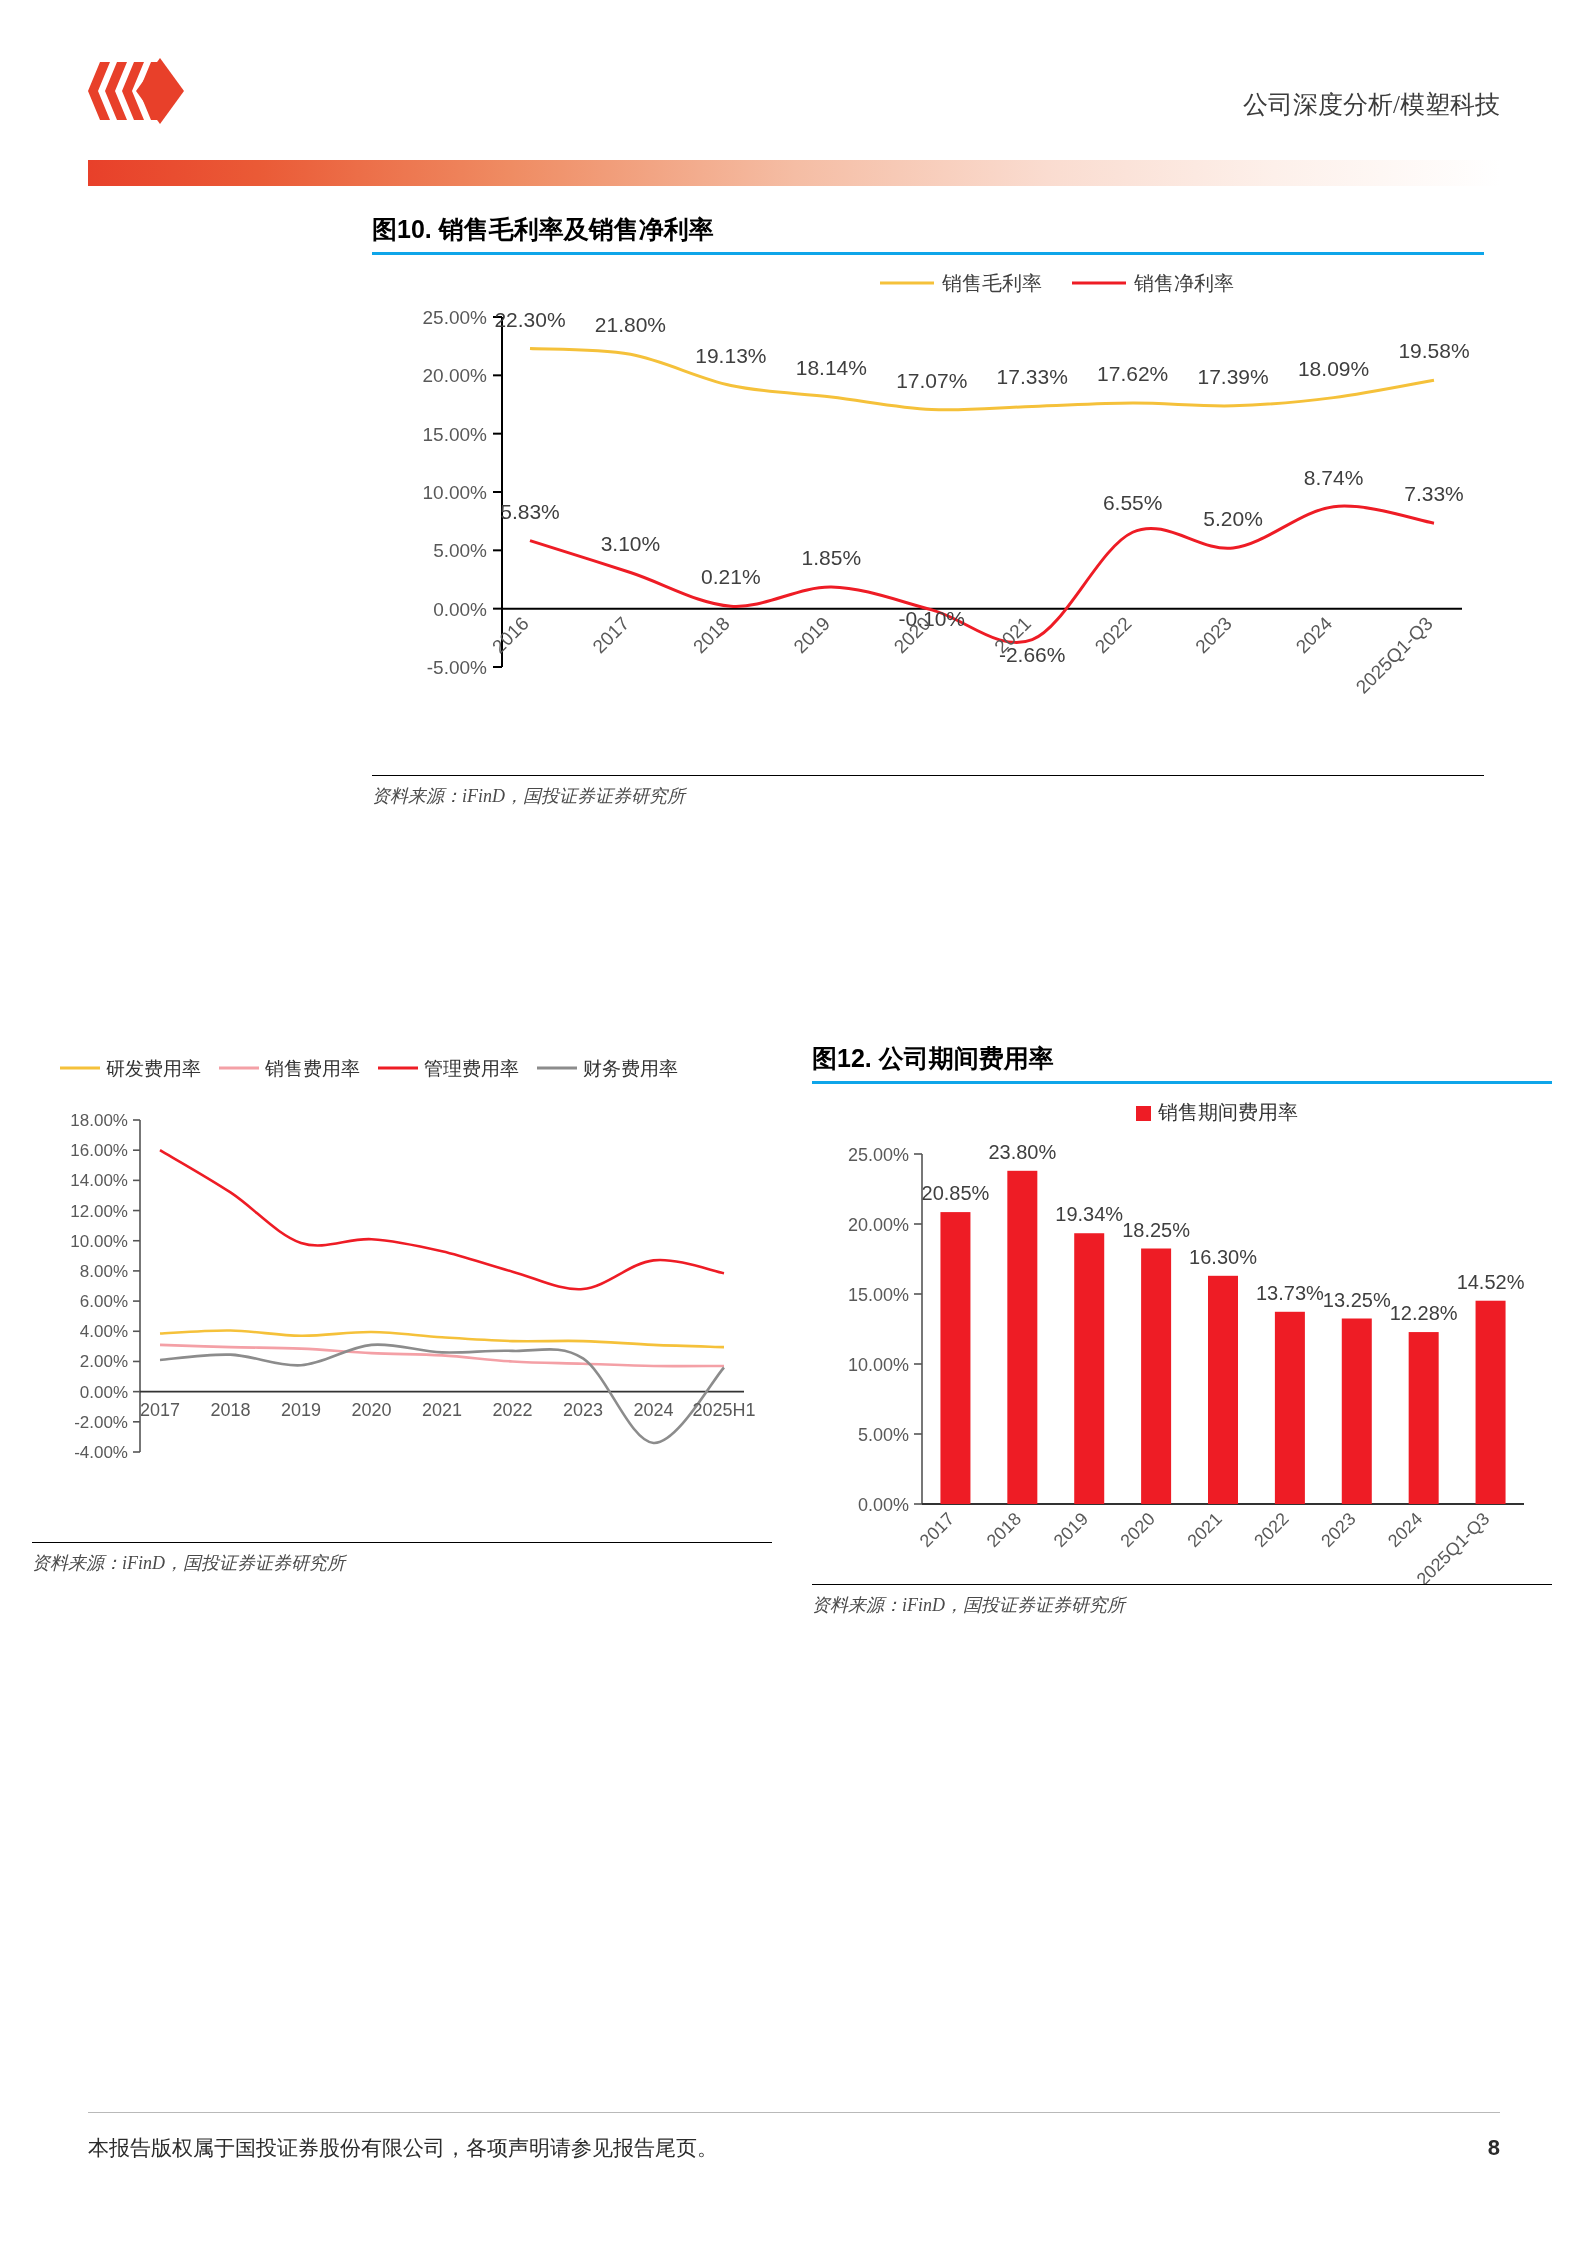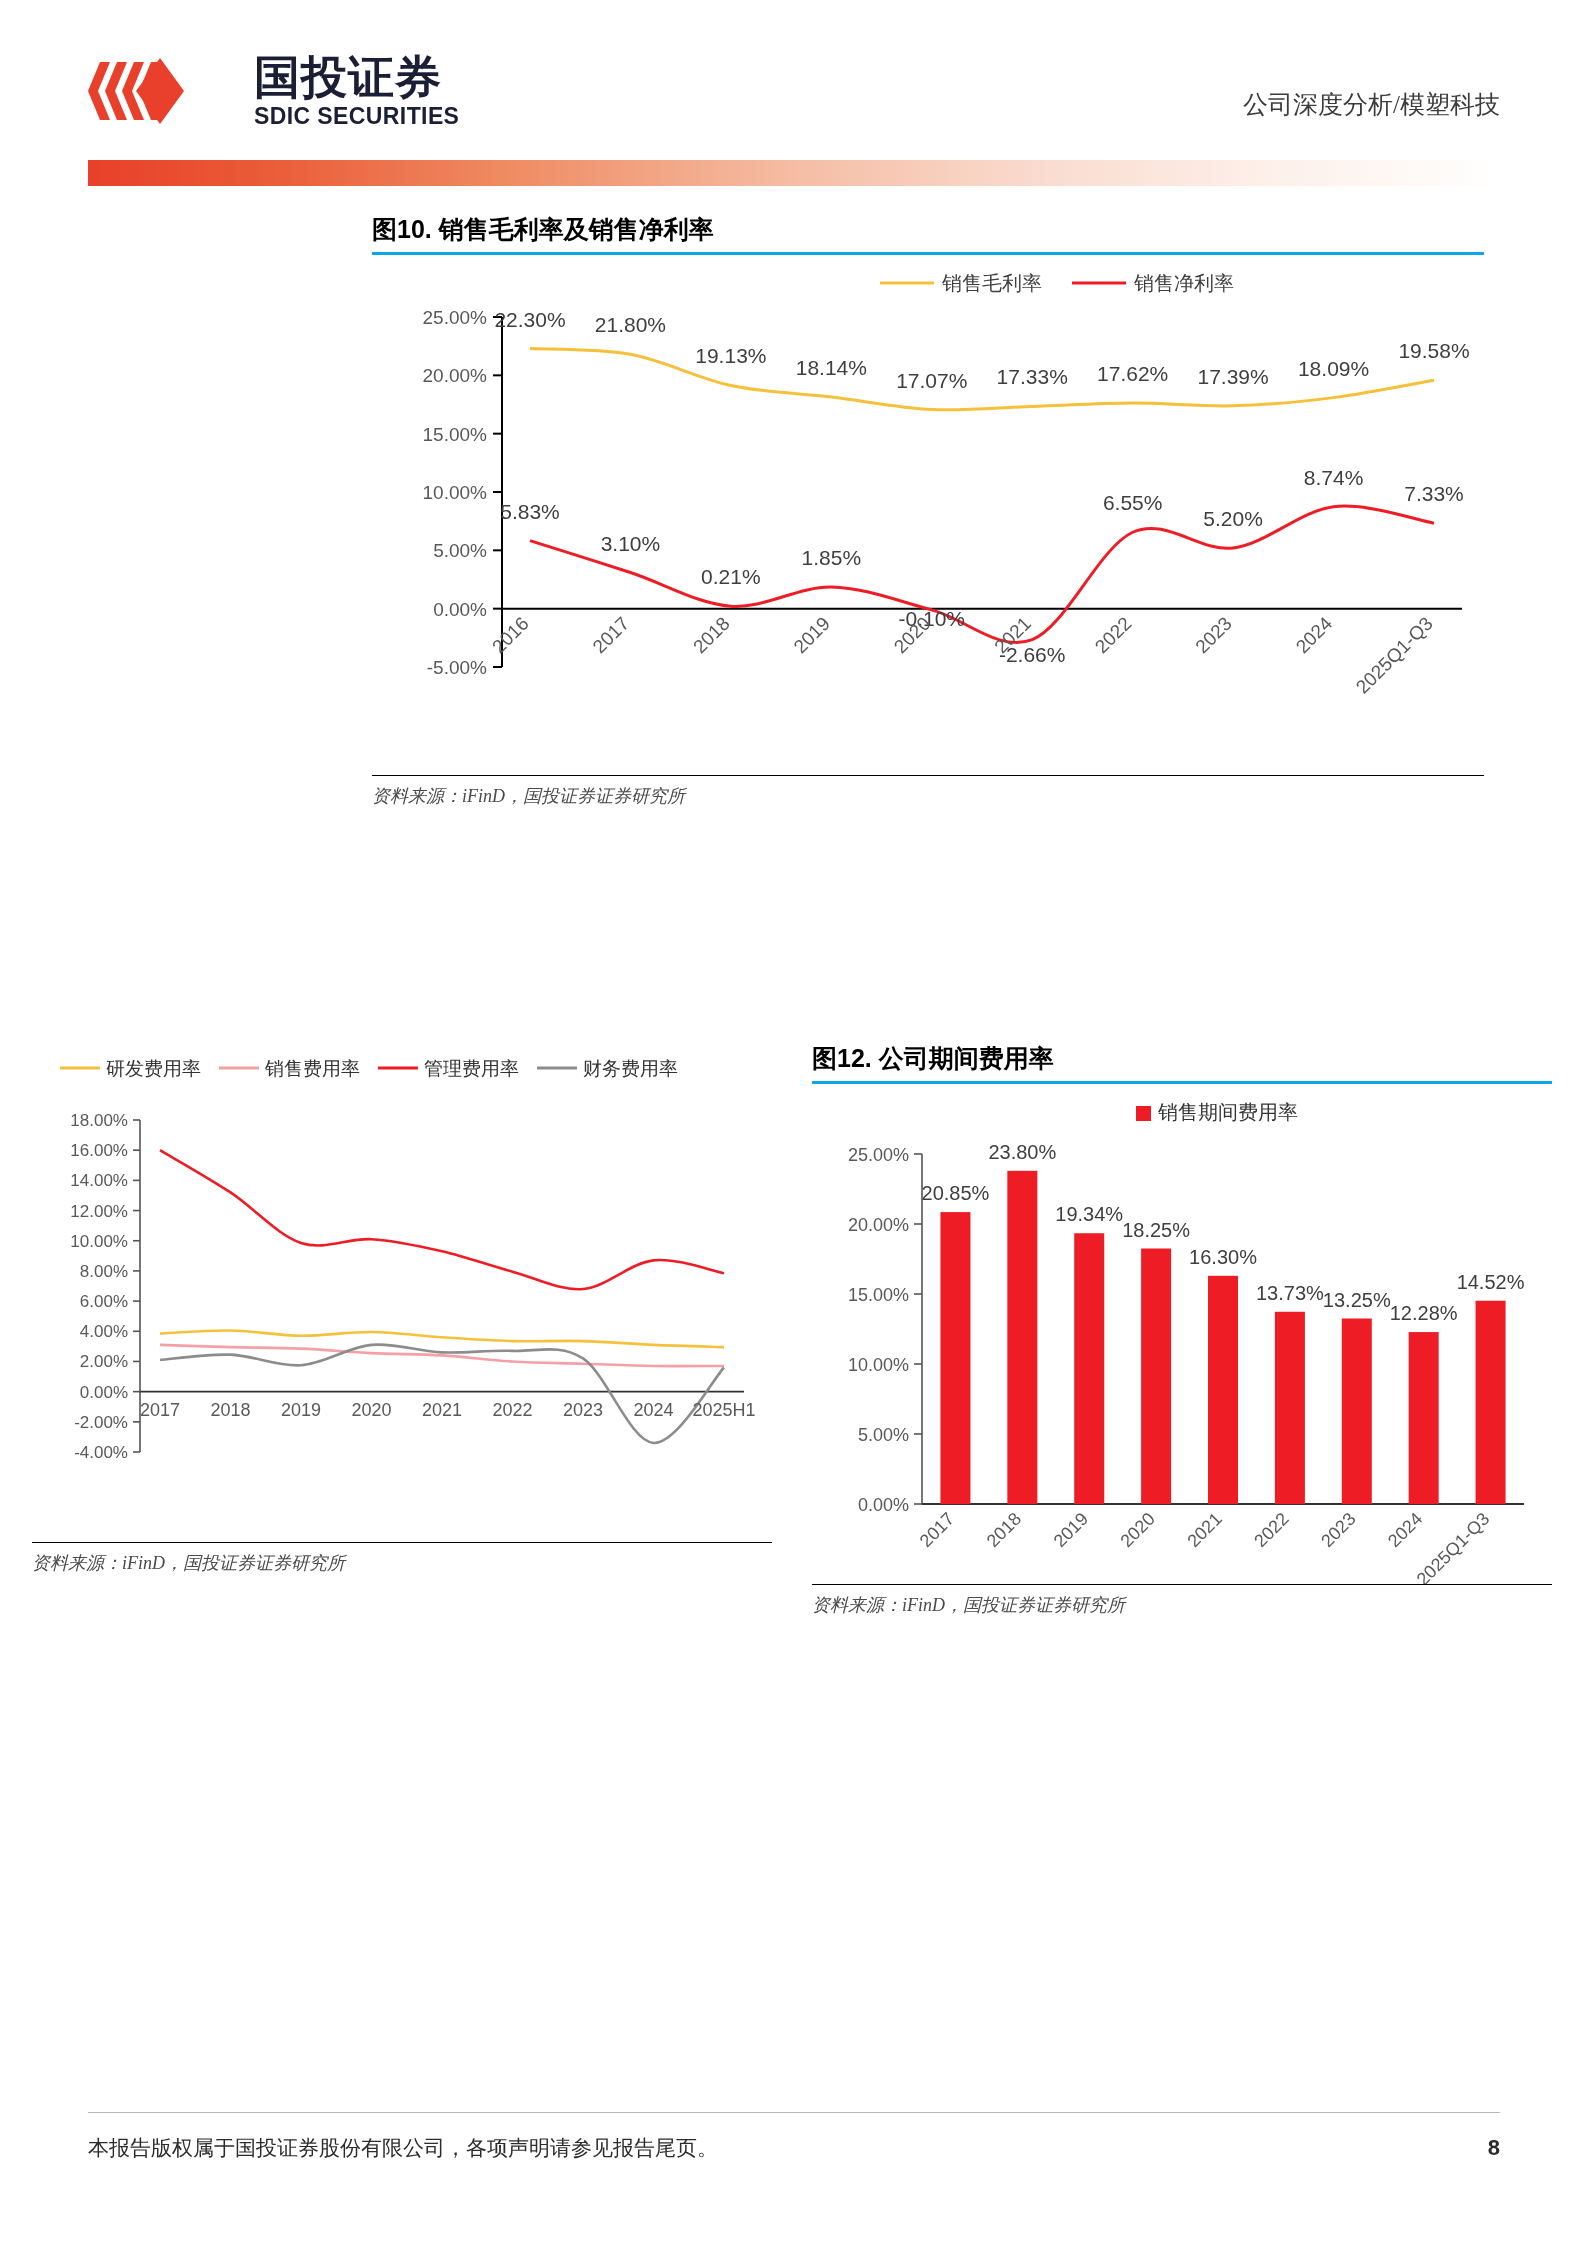--- a/index.html
+++ b/index.html
@@ -152,24 +152,20 @@
     <div class="logo-wrap">
       <svg class="logo-mark" viewBox="0 0 156 78">
         <g fill="#e8402a">
           <polygon points="0,39 12,10 22,10 10,39 22,68 12,68"></polygon>
           <polygon points="17,39 29,10 39,10 27,39 39,68 29,68"></polygon>
           <polygon points="34,39 46,10 56,10 44,39 56,68 46,68"></polygon>
           <polygon points="51,39 63,10 73,10 61,39 73,68 63,68"></polygon>
           <polygon points="96,39 72,6 48,39 72,72"></polygon>
         </g>
       </svg>
-      <div class="logo-text">
-        <span class="logo-cn">国投证券</span>
-        <span class="logo-en">SDIC SECURITIES</span>
-      </div>
     </div>
     <div class="header-right">公司深度分析/模塑科技</div>
   </div>
   <div class="header-bar"></div>
 
   <div class="fig10">
     <div class="fig-title fig-rule">图10. 销售毛利率及销售净利率</div>
     <div class="chart-area">
       <svg width="1112" height="520" viewBox="0 0 1112 520">
 

